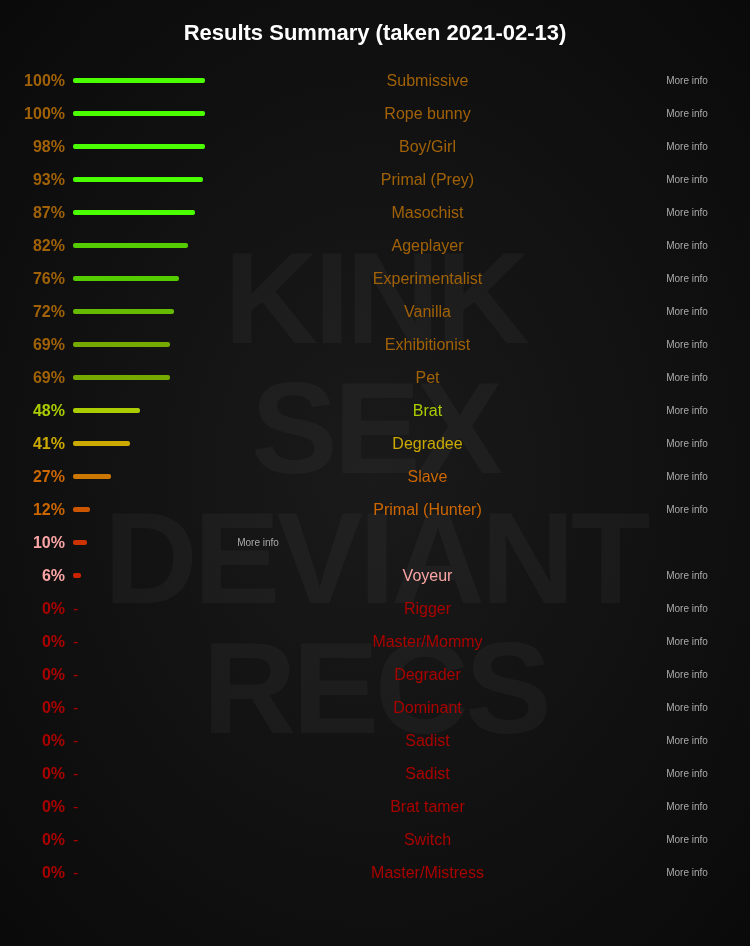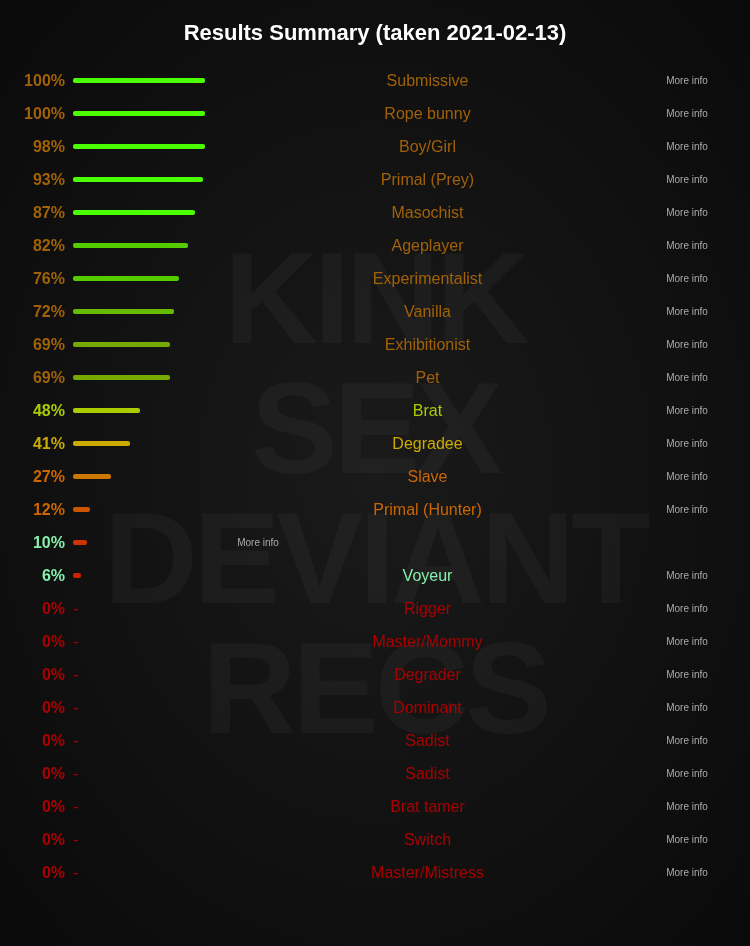--- a/index.html
+++ b/index.html
@@ -95,21 +95,21 @@
       font-size: 10px;
       color: #aaa;
       cursor: pointer;
     }
 
     
     .color-green { color: #a16207; }
     .color-yellow-green { color: #aacc00; }
     .color-yellow { color: #ccaa00; }
     .color-orange { color: #cc6600; }
-    .color-red { color: #86efac; }
+    .color-red { color: #fca5a5; }
     .color-dark-red { color: #aa0000; }
   </style>
 </head>
 <body>
 
 <div class="bg-text">
   KINK<br>SEX<br>DEVIANT<br>RECS
 </div>
 
 <div class="content">

